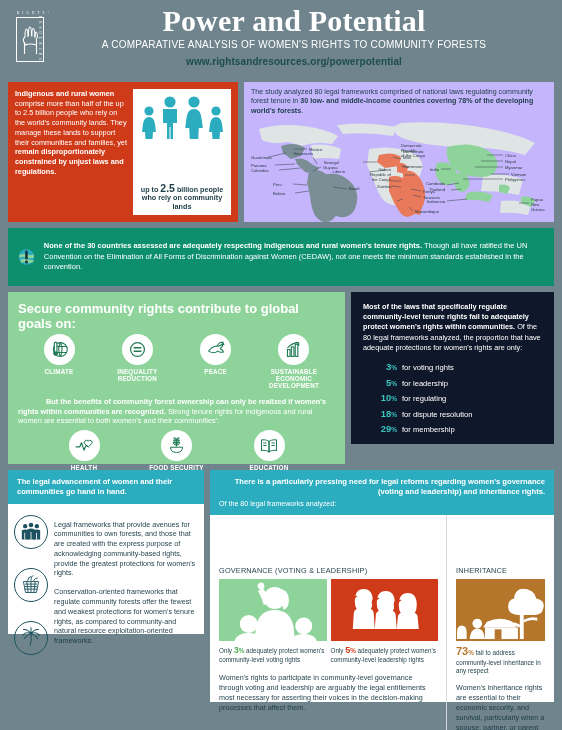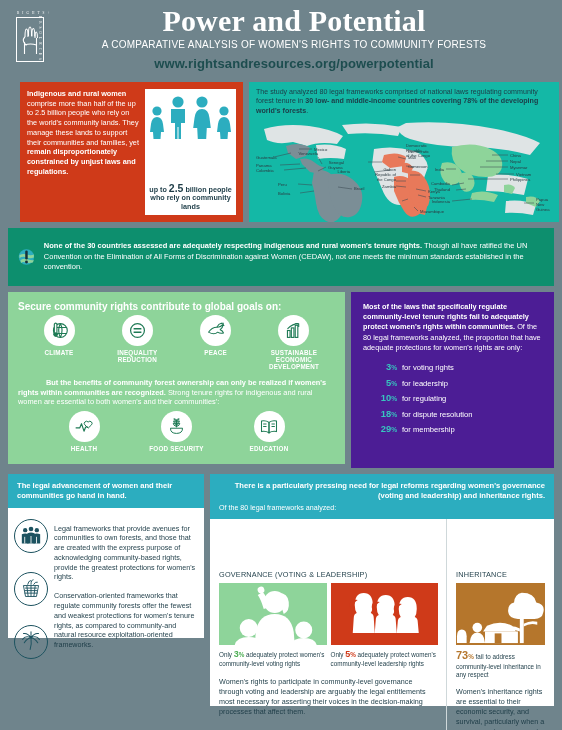--- a/index.html
+++ b/index.html
@@ -36,26 +36,26 @@
   #main-title {
     font-family:"Liberation Serif", serif;
     font-size:30px; font-weight:700; color:#ffffff; line-height:1.05;
     letter-spacing:0.2px;
   }
   #subtitle {
     font-size:10px; color:#ffffff; letter-spacing:0.25px;
     margin-top:2px;
   }
   #weburl {
-    font-size:13px; font-weight:700; color:#1d4d4f; margin-top:6px;
+    font-size:10px; font-weight:700; color:#1d4d4f; margin-top:6px;
     letter-spacing:0.1px;
   }
 
   
-  #row1 { display:flex; gap:6px; padding:0 20px; }
+  #row1 { display:flex; gap:6px; padding:0 8px; }
   #red-panel {
     background:#cf3a19; width:237px; height:140px;
     display:flex; padding:7px; gap:6px;
   }
   #red-text {
     width:112px; font-size:7.3px; line-height:1.33; color:#ffffff;
   }
   #red-text b { font-weight:700; }
   #white-card {
     flex:1; background:#ffffff; display:flex; flex-direction:column;
@@ -66,57 +66,57 @@
     line-height:1.2;
   }
   .wc-bot {
     font-size:7.2px; font-weight:700; text-align:center; color:#1d3c47;
     line-height:1.18;
   }
   .wc-bot .big { font-size:10.5px; }
   .wc-figs { display:flex; align-items:flex-end; justify-content:center; gap:1px; }
 
   #map-panel {
-    background:#14b8a6; flex:1; height:140px; padding:6px 7px;
+    background:#c4b5fd; flex:1; height:140px; padding:6px 7px;
   }
   #map-caption { font-size:7.1px; line-height:1.32; color:#1d3c47; }
   #map-caption b { font-weight:700; }
   #map-holder { margin-top:3px; position:relative; }
 
   
   #alert {
     margin:6px 8px 0; background:#0d8f6e; height:58px;
     display:flex; align-items:center; gap:9px; padding:6px 12px 6px 10px;
   }
   #alert-text { font-size:7.5px; line-height:1.42; color:#ffffff; }
   #alert-text b { font-weight:700; }
 
   
   #row2 { display:flex; gap:6px; padding:6px 8px 0; }
   #green-panel {
     background:#8ed49a; width:337px; height:172px; padding:9px 10px;
     color:#ffffff;
   }
-  .gp-head { font-size:10px; font-weight:700; margin-bottom:3px; }
+  .gp-head { font-size:13px; font-weight:700; margin-bottom:3px; }
   .icon-row { display:flex; justify-content:space-between; padding:0 4px; }
   .icon-row.second { padding:0 24px; margin-top:4px; }
   .icon-cell { width:74px; text-align:center; }
   .icon-row.second .icon-cell { width:84px; }
   .circ {
     width:31px; height:31px; border-radius:50%; background:#ffffff;
     margin:0 auto 3px; display:flex; align-items:center; justify-content:center;
   }
   .icon-label {
     font-size:6.3px; font-weight:700; line-height:1.14; letter-spacing:0.2px;
   }
   .gp-body { font-size:7.4px; line-height:1.35; margin-top:7px; }
   .gp-body b { font-weight:700;margin-left:28px; }
 
   #navy-panel {
-    background:#4c1d95; flex:1; height:176px; padding:10px 10px 8px 12px;
+    background:#0f172a; flex:1; height:152px; padding:10px 10px 8px 12px;
     color:#ffffff;
   }
   #navy-body { font-size:7.3px; line-height:1.4; }
   #navy-body b { font-weight:700; }
   #stat-list { margin-top:8px; }
   .stat-row {
     display:flex; align-items:baseline; font-size:7.6px;
     margin-bottom:4.5px;
   }
   .stat-num {

